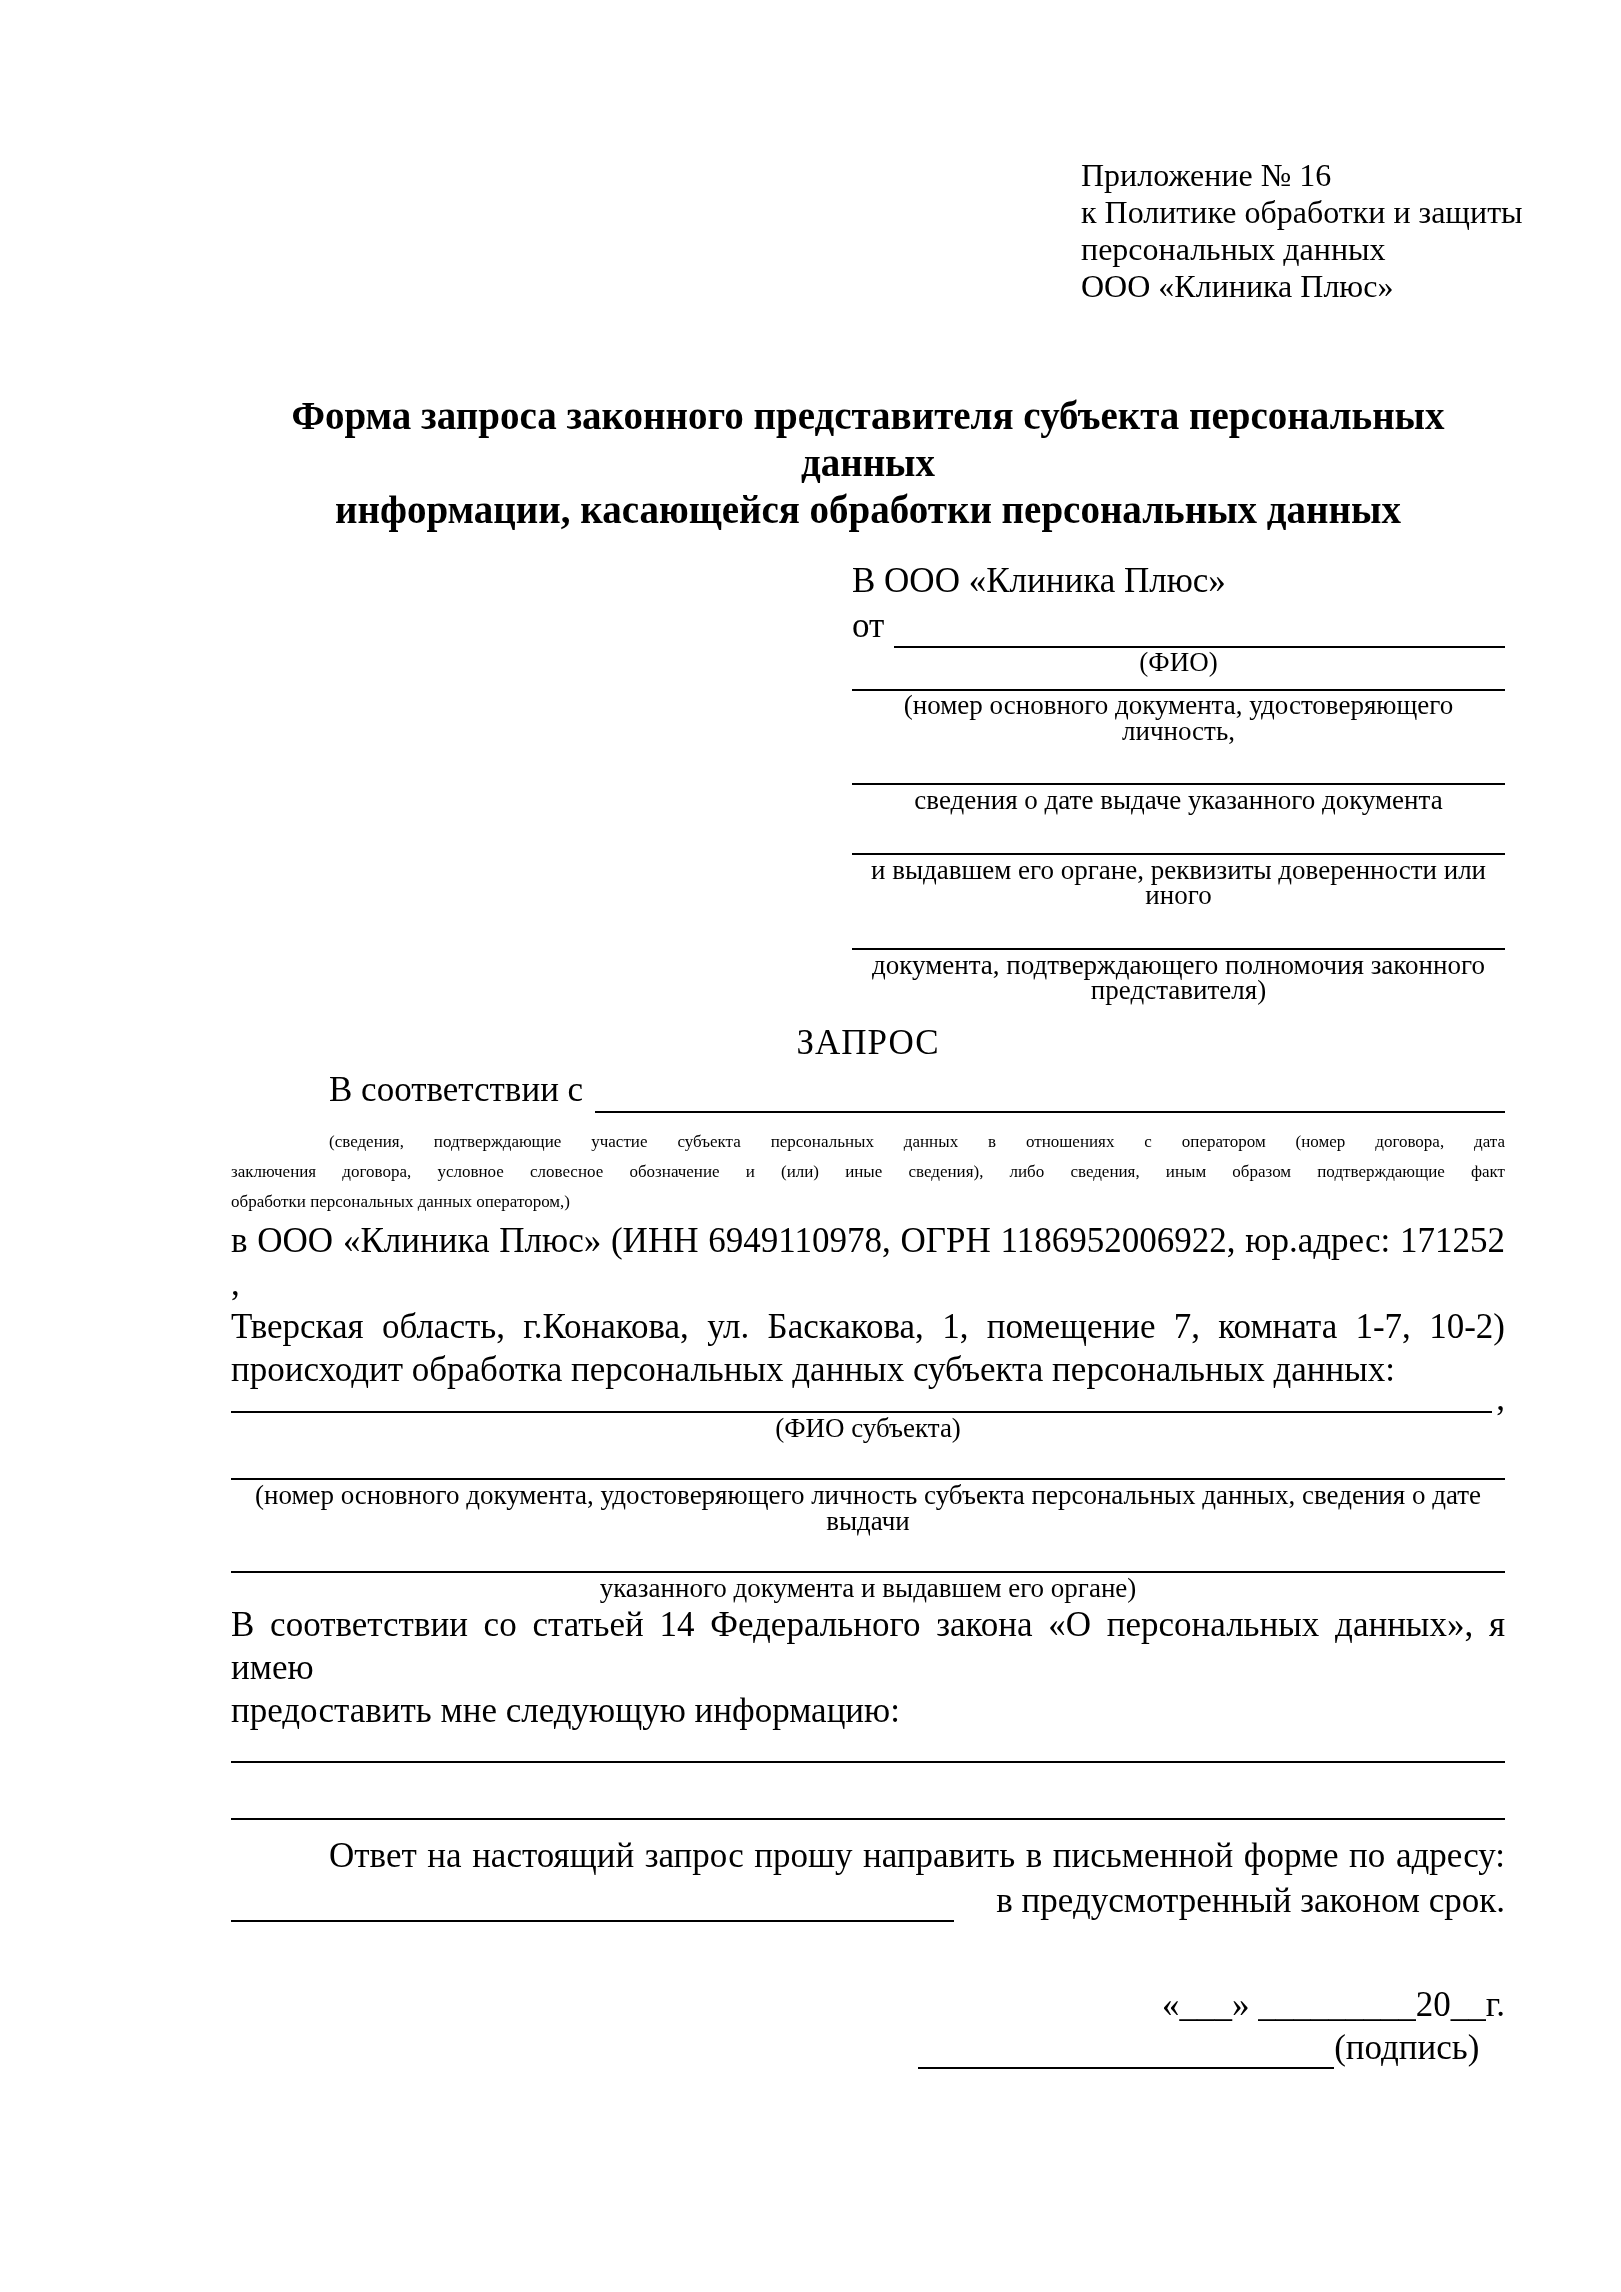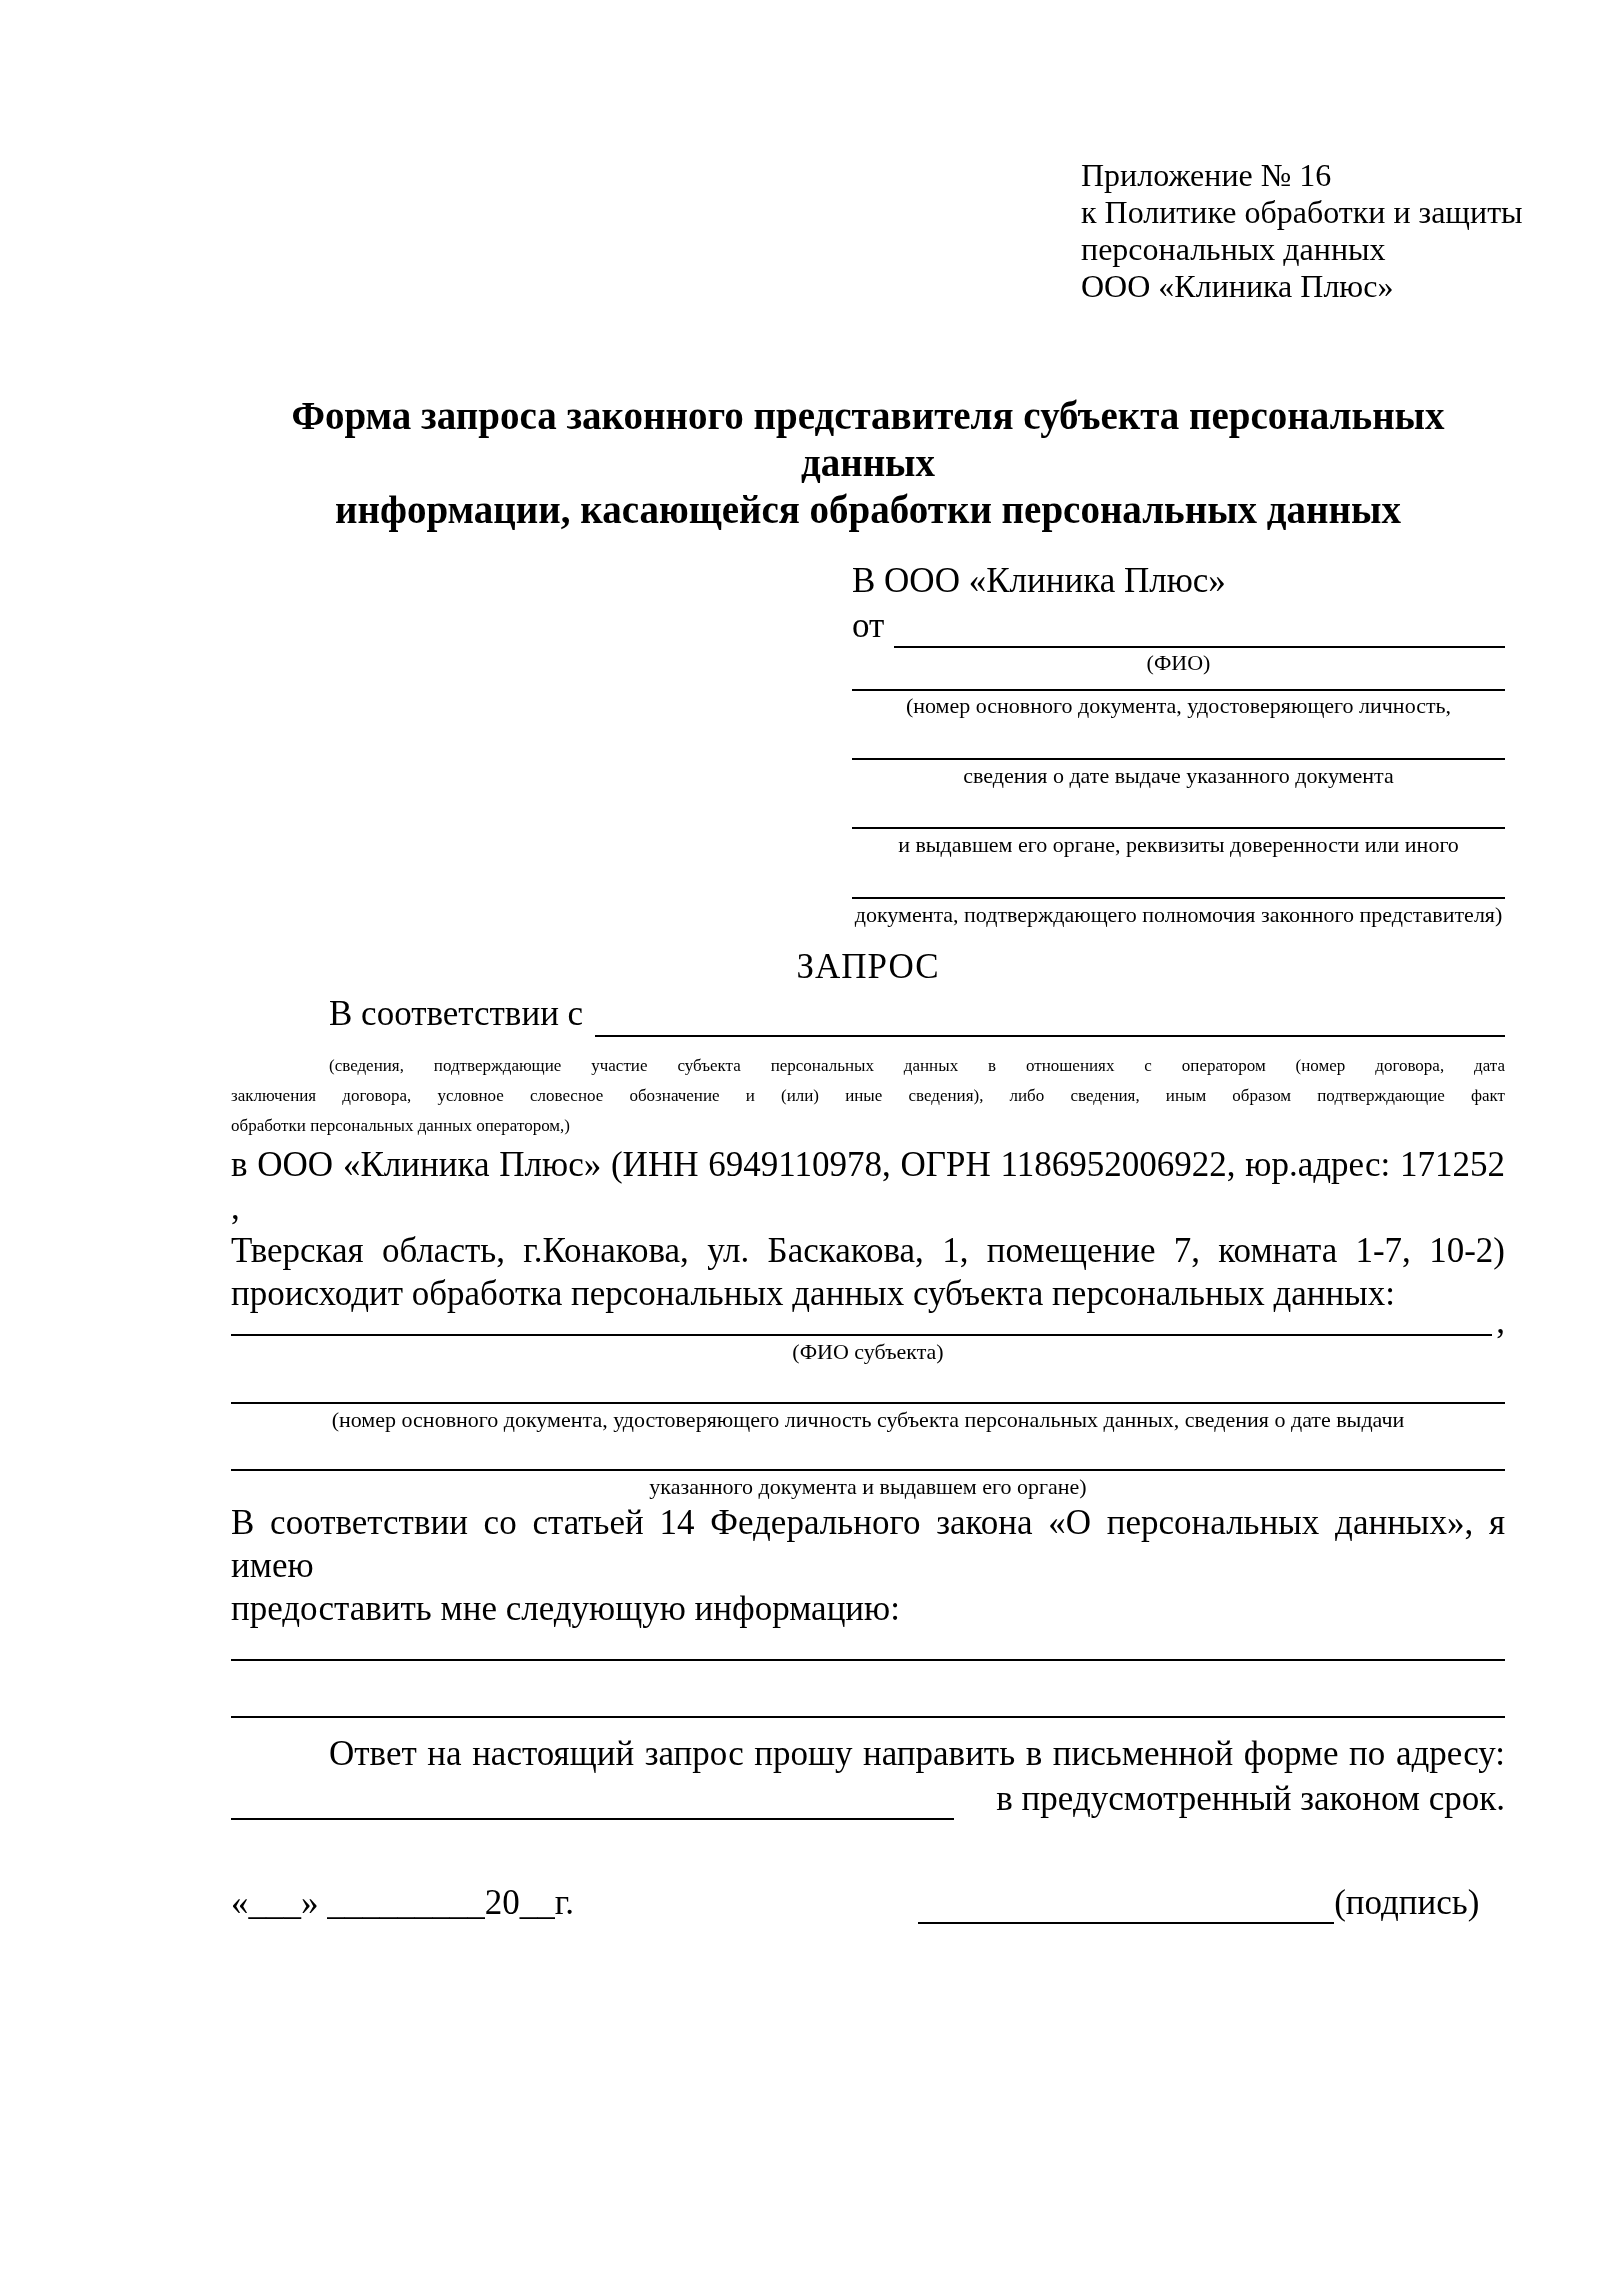--- a/index.html
+++ b/index.html
@@ -36,21 +36,21 @@
     line-height: 47px;
   }
 
   
   .addr { margin-top: 25.5px; margin-left: 621px; width: 653px; }
   .from-row { display: flex; align-items: stretch; margin-top: 2px; height: 44px; }
   .from-label { padding-right: 9.8px; }
   .fill { flex: 1 1 auto; border-bottom: 2.9px solid #000; }
 
   .cap {
-    font-size: 22px;
+    font-size: 27px;
     line-height: 25.5px;
     text-align: center;
     margin-top: 2.9px;
   }
   .blank { border-bottom: 2.9px solid #000; }
   .blank.h-sm { height: 12.7px; }
   .blank.h-md { height: 39px; }
 
   .request-heading { text-align: center; margin-top: 17.6px; letter-spacing: 1px; }
 
@@ -78,20 +78,21 @@
     text-align-last: justify;
   }
   .reply-tail-row { display: flex; align-items: flex-end; margin-top: 0; height: 45px; gap: 40px; }
   .reply-tail-row .tail-text { white-space: nowrap; padding-left: 2px; }
 
   .footer-row {
     display: flex;
     justify-content: space-between;
     align-items: flex-end;
     margin-top: 61px;
+    flex-direction: column;
   }
   .date-field { white-space: nowrap; }
   .sig { display: flex; align-items: flex-end; margin-right: 25.5px; }
   .sig-line { display: inline-block; width: 416px; border-bottom: 2.9px solid #000; height: 39px; }
   .sig-cap { white-space: nowrap; }
 </style>
 </head>
 <body>
 
 <div class="page">

